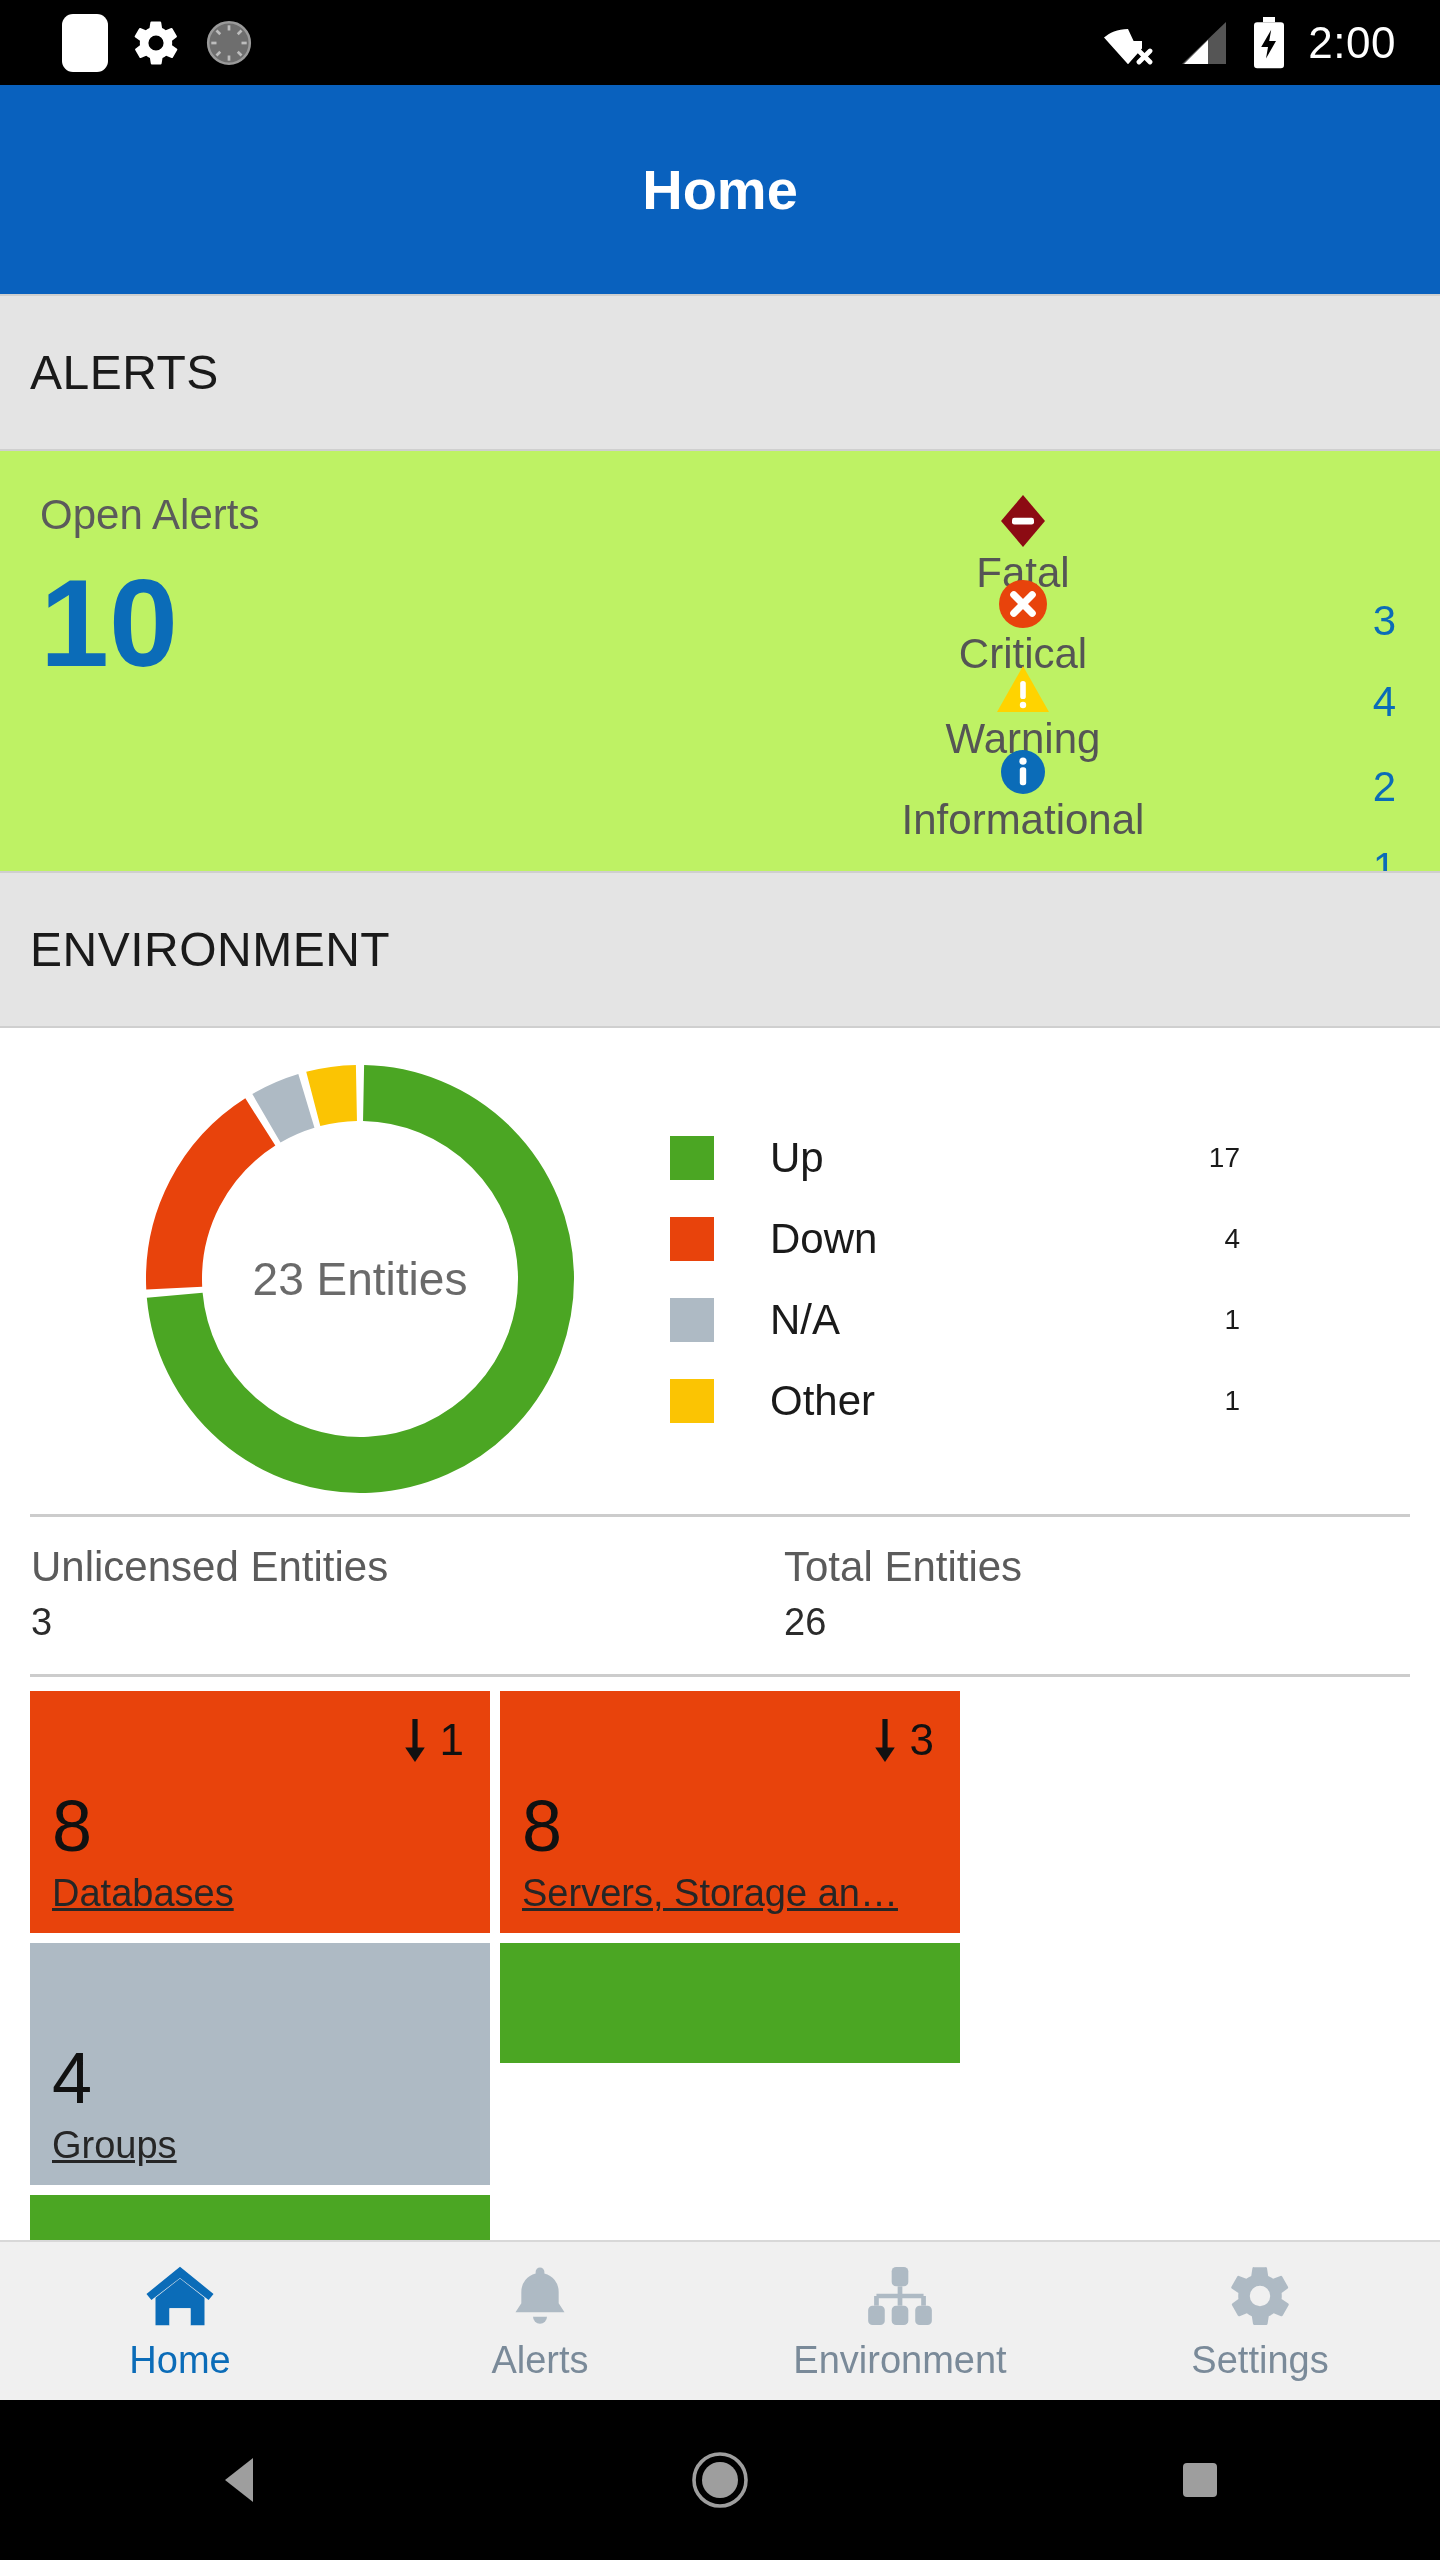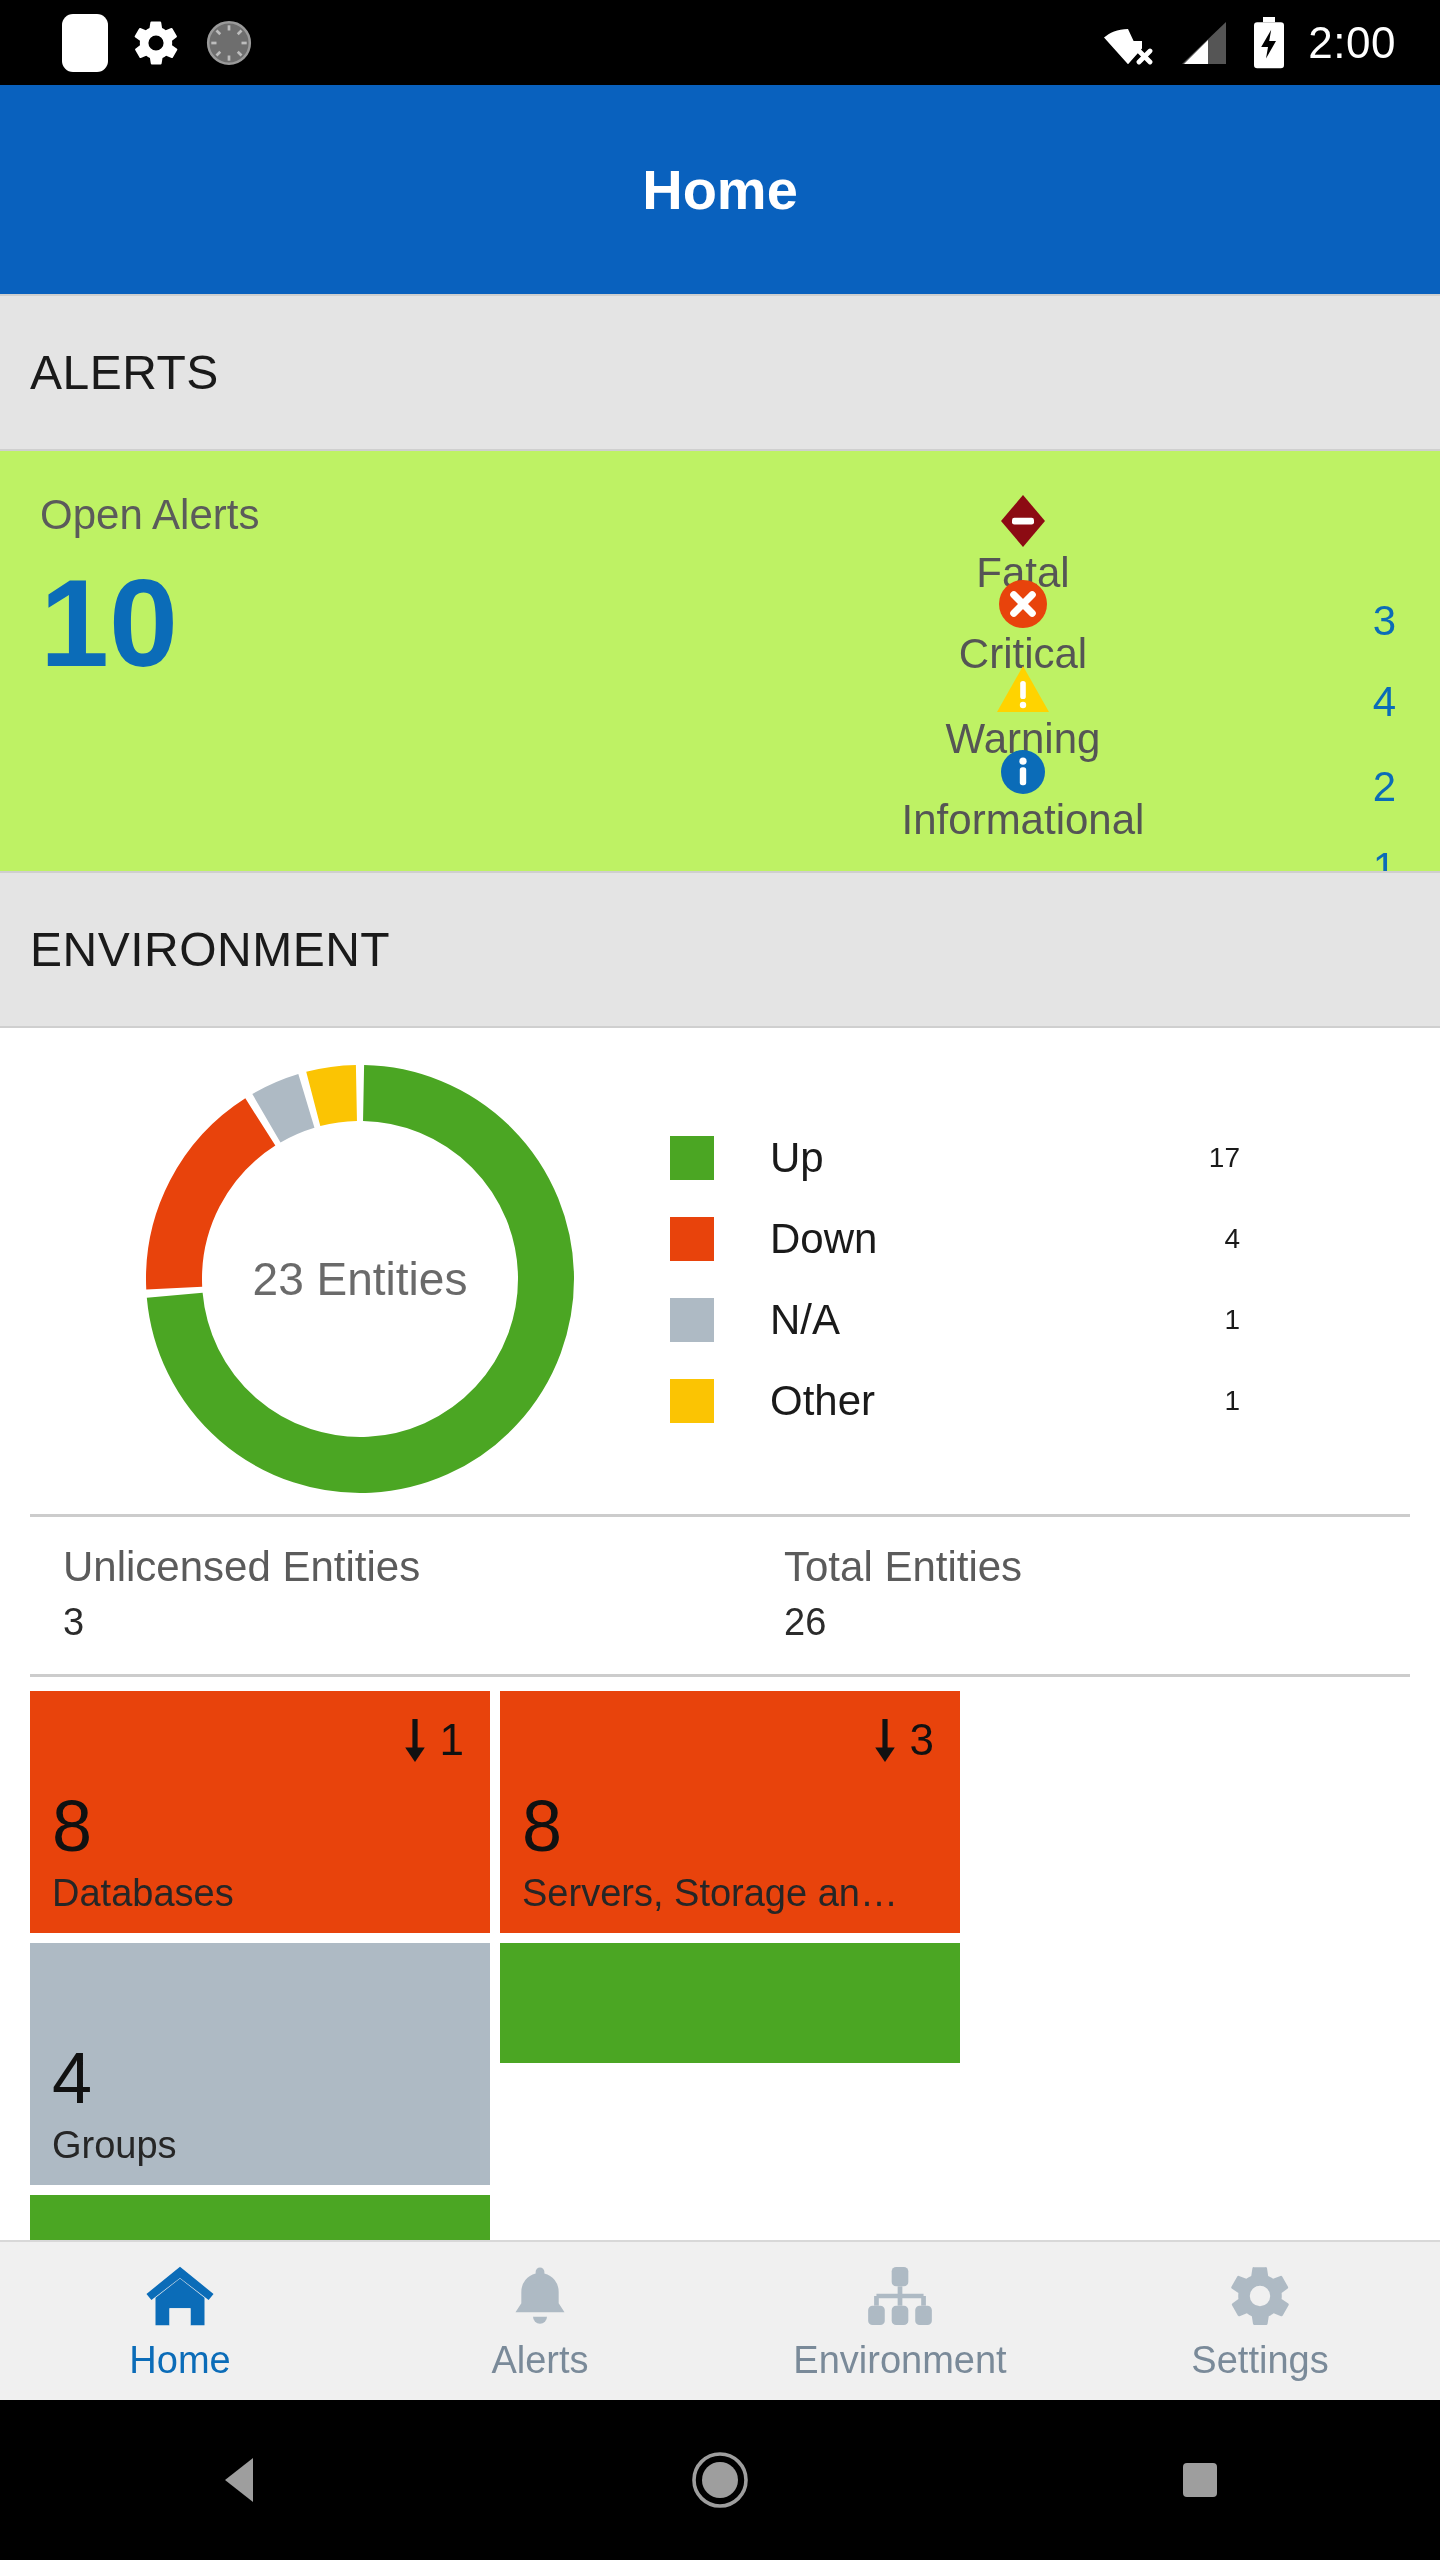--- a/index.html
+++ b/index.html
@@ -61,40 +61,40 @@
   }
   .legend { margin-left:50px; width:640px; }
   .legend-row { display:flex; align-items:center; height:81px; }
   .swatch { width:44px; height:44px; flex:0 0 44px; }
   .legend-lbl { font-size:42px; color:#1A1A1A; margin-left:56px; }
   .legend-val { margin-left:auto; font-size:28px; color:#1A1A1A; padding-right:70px; }
 
   
   .divider { height:3px; background:#CCCCCC; margin:0 30px; }
   .totals { display:flex; padding:26px 0 30px 0; }
-  .total-cell { width:740px; padding-left:63px; }
+  .total-cell { width:740px; padding-left:31px; }
   .total-cell:nth-child(2) { width:auto; padding-left:44px; }
   .total-lbl { font-size:42px; color:#5B5B5B; }
   .total-val { font-size:38px; color:#2B2B2B; margin-top:10px; }
 
   
   .tiles { padding:14px 30px 0 30px; display:flex; flex-wrap:wrap; gap:10px; }
   .tile {
     position:relative; width:460px; height:242px; padding:18px 22px;
     display:flex; flex-direction:column; justify-content:flex-end;
   }
   .tile-badge {
     position:absolute; top:24px; right:26px;
     display:flex; align-items:center; gap:10px;
     font-size:44px; color:#111111;
   }
   .tile-num { font-size:72px; color:#111111; line-height:1.0; }
   .tile-lbl {
     font-size:38px; color:#262626; margin-top:10px;
-    white-space:nowrap; overflow:hidden;
+    white-space:nowrap; overflow:hidden;text-decoration:underline;
   }
   .tile.stub { height:120px; }
 
   
   .tabbar {
     position:absolute; bottom:160px; left:0; width:1440px; height:160px;
     background:#F0F0F0; border-top:2px solid #D8D8D8; display:flex;
   }
   .tab { flex:1; display:flex; flex-direction:column; align-items:center; justify-content:center; gap:8px; }
   .tab-lbl { font-size:38px; }

